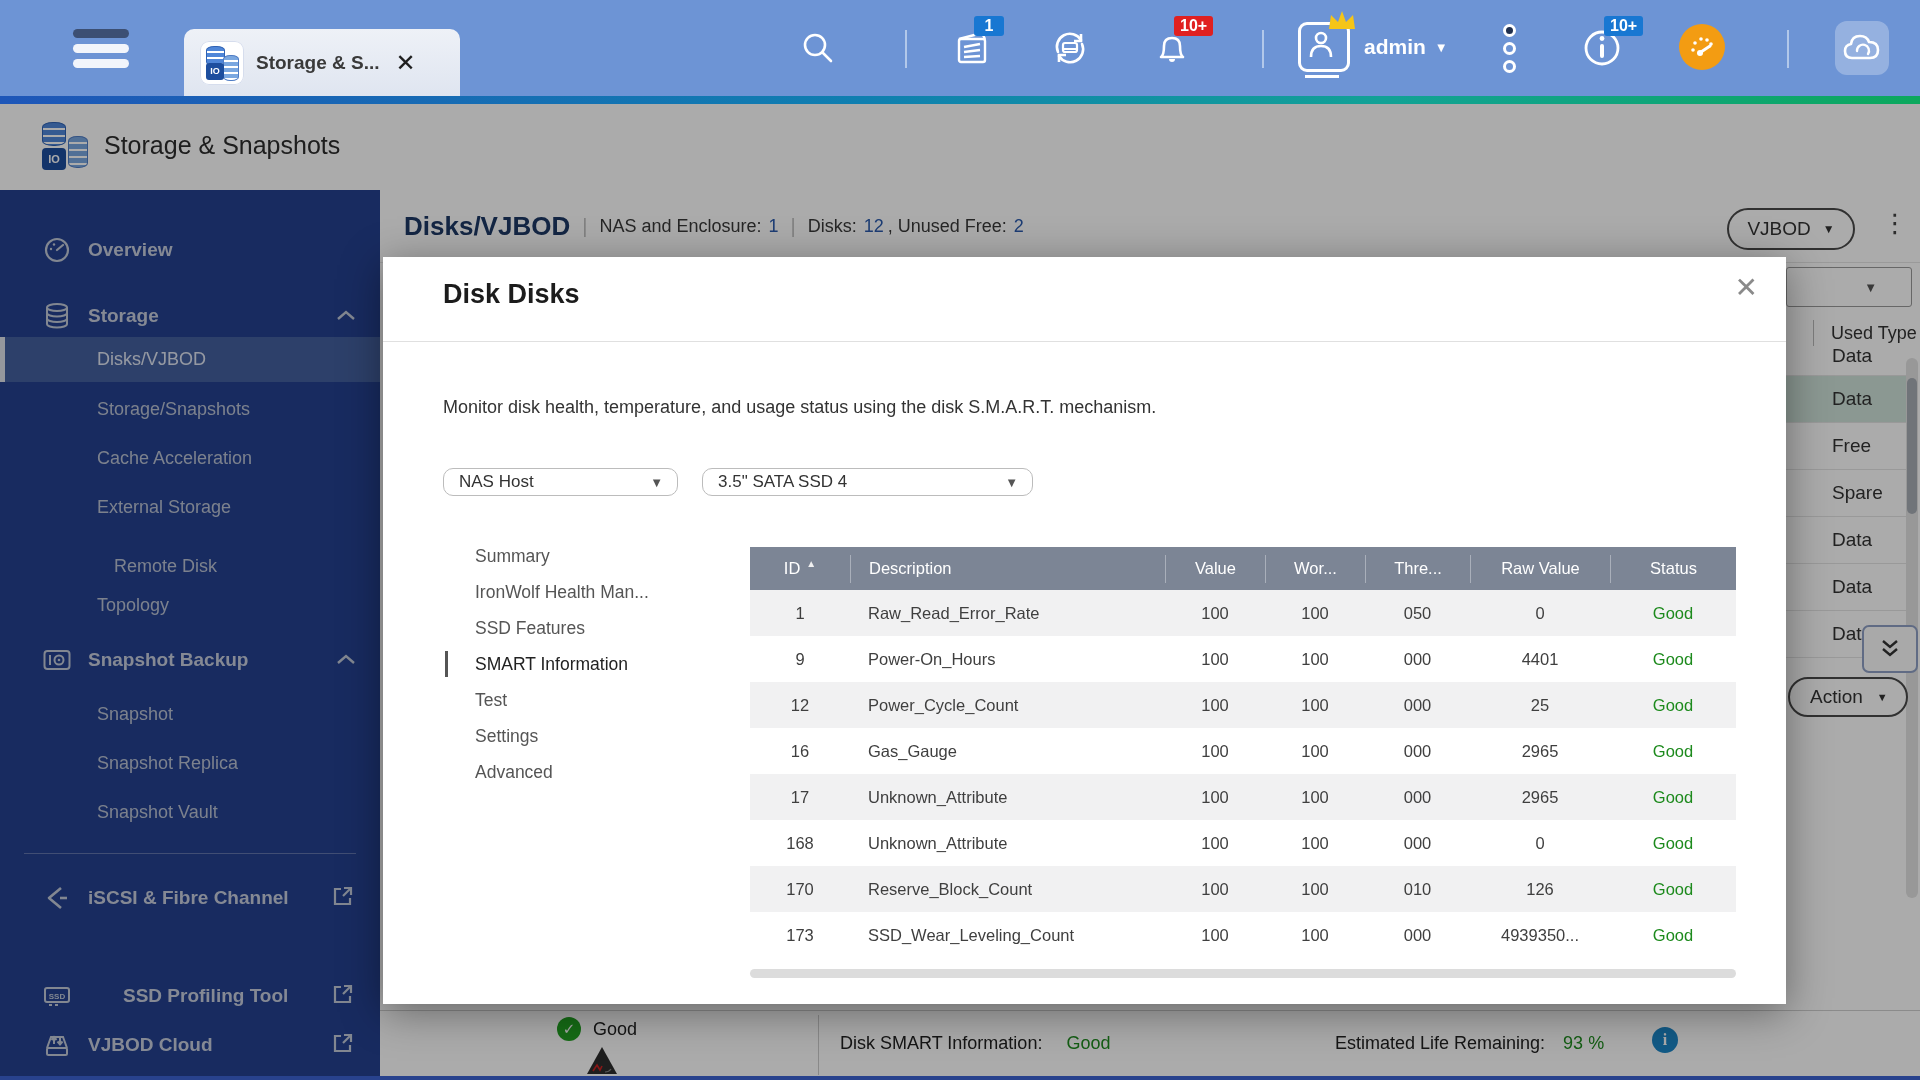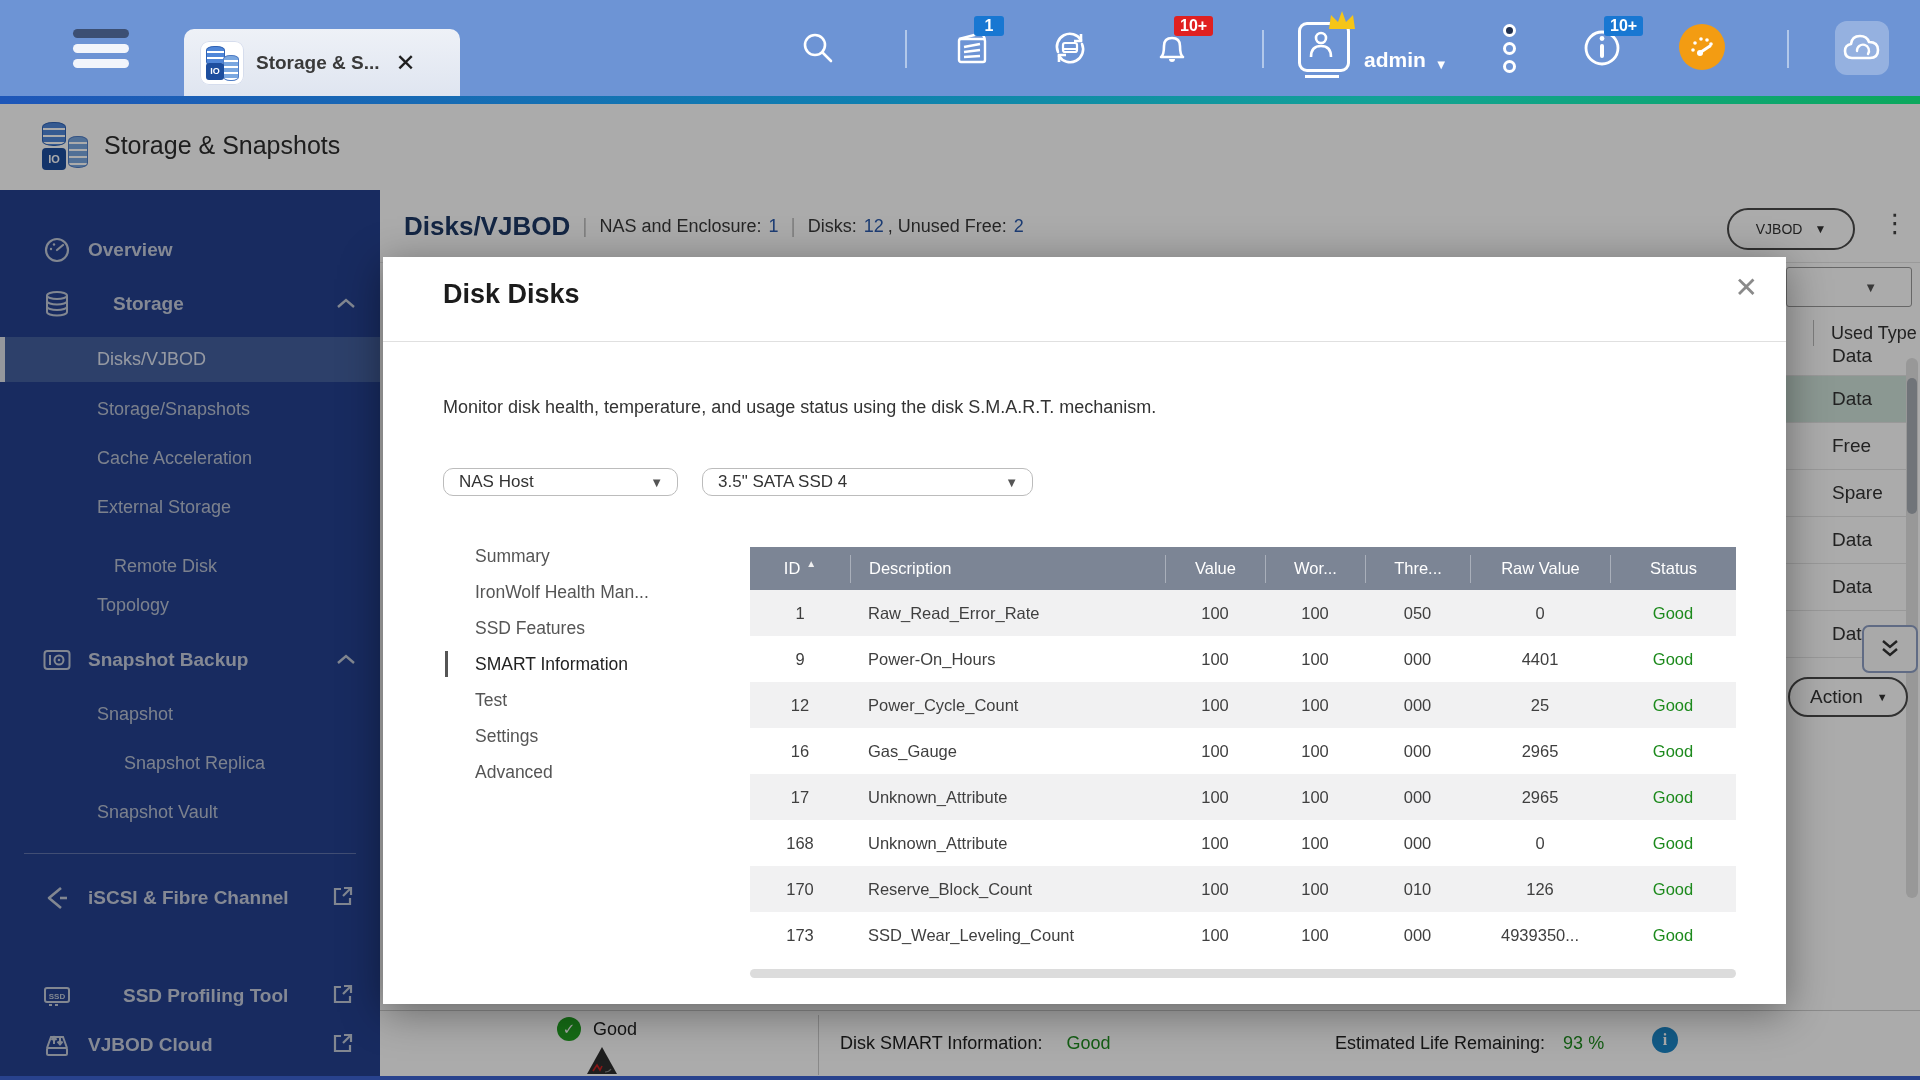--- a/index.html
+++ b/index.html
@@ -24,21 +24,21 @@
   .appglyph .io{position:absolute;left:6px;bottom:5px;width:18px;height:17px;background:#1d4e9e;border-radius:3px;
                 color:#fff;font-size:9px;font-weight:bold;text-align:center;line-height:17px;}
   .tab .title{margin-left:12px;font-size:19px;font-weight:bold;color:#3a3a3a;}
   .tab .close{margin-left:16px;font-size:24px;font-weight:bold;color:#1f1f1f;cursor:pointer;}
 
   .tb-ico{position:absolute;top:24px;width:48px;height:48px;display:flex;align-items:center;justify-content:center;cursor:pointer;}
   .tb-div{position:absolute;top:30px;width:2px;height:38px;background:rgba(235,242,252,.55);}
   .badge{position:absolute;top:-8px;left:26px;min-width:18px;padding:1px 6px;border-radius:3px;
          font-size:16px;font-weight:bold;color:#fff;text-align:center;}
   .badge.blue{background:#1877d2;} .badge.red{background:#e02020;}
-  .userbox{position:absolute;left:1298px;top:22px;display:flex;align-items:flex-end;cursor:pointer;}
+  .userbox{position:absolute;left:1298px;top:22px;display:flex;align-items:center;cursor:pointer;}
   .avatar{position:relative;width:46px;height:44px;border:3px solid #fff;border-radius:9px;}
   .avatar .crown{position:absolute;right:-10px;top:-16px;}
   .avatar .underline{position:absolute;left:4px;bottom:-9px;width:34px;height:3px;background:#fff;}
   .username{margin-left:14px;font-size:21px;font-weight:bold;color:#fff;}
   .caret-w{margin-left:9px;font-size:13px;color:#fff;}
   .vdots{position:absolute;left:1496px;top:24px;width:30px;height:50px;cursor:pointer;}
   .vdots i{position:absolute;left:7px;width:13px;height:13px;border-radius:50%;border:3px solid #fff;box-sizing:border-box;}
   .vdots .d1{top:0;background:#20304f;border-color:#fff;} .vdots .d2{top:18px;} .vdots .d3{top:36px;}
   .gaugebtn{position:absolute;left:1679px;top:24px;width:46px;height:46px;border-radius:50%;background:#f39c12;cursor:pointer;
             display:flex;align-items:center;justify-content:center;}
@@ -89,21 +89,21 @@
 
   
   .main{position:absolute;left:380px;top:190px;width:1540px;height:890px;background:#fff;}
   .crumbrow{position:absolute;left:0;top:0;width:1540px;height:72px;border-bottom:1px solid #e6e6e6;display:flex;align-items:center;}
   .crumb-title{margin-left:24px;font-size:26px;font-weight:bold;color:#1e3a66;}
   .crumb-sep{margin:0 12px;color:#c0c0c0;font-size:20px;}
   .crumb-lbl{font-size:18px;color:#3a3a3a;}
   .crumb-val{font-size:18px;color:#2c5cae;margin-left:7px;}
   .modepill{position:absolute;left:1347px;top:18px;width:128px;height:42px;border:2px solid #4a4a4a;border-radius:22px;
             background:#fff;display:flex;align-items:center;justify-content:center;box-sizing:border-box;cursor:pointer;}
-  .modepill .lbl{font-size:14px;color:#333;}
+  .modepill .lbl{font-size:19px;color:#333;}
   .modepill .caret{margin-left:12px;font-size:12px;color:#333;}
   .crumb-dots{position:absolute;left:1502px;top:18px;font-size:26px;color:#444;letter-spacing:0;cursor:pointer;}
 
   
   .rp-dropdown{position:absolute;left:1406px;top:77px;width:124px;height:38px;border:1px solid #9a9a9a;border-radius:3px;background:#fff;}
   .rp-dropdown .caret{position:absolute;right:34px;top:12px;font-size:13px;color:#555;}
   .rp-header{position:absolute;left:1406px;top:128px;width:134px;height:30px;background:#fff;display:flex;align-items:center;z-index:3;}
   .rp-header .sep{width:1px;height:26px;background:#bbb;margin-left:27px;}
   .rp-header .lbl{margin-left:17px;font-size:18px;color:#333;white-space:nowrap;}
   .rp-rows{position:absolute;left:1406px;top:147px;width:120px;z-index:2;}
@@ -322,21 +322,21 @@
         <svg width="28" height="28" viewBox="0 0 28 28">
             <circle cx="14" cy="14" r="11" fill="none" stroke="#c2cad9" stroke-width="2.2"></circle>
             <line x1="14" y1="14" x2="20" y2="9" stroke="#c2cad9" stroke-width="2.2" stroke-linecap="round"></line>
             <circle cx="8" cy="13" r="1.2" fill="#c2cad9"></circle>
             <circle cx="11" cy="8.5" r="1.2" fill="#c2cad9"></circle>
           </svg>
       </span>
       <span class="lbl">Overview</span>
     </div>
 
-    <div class="sb-item" style="top:87px;height:54px;gap:25px;">
+    <div class="sb-item" style="top:99px;height:54px;">
       <span class="ic">
         <svg width="26" height="28" viewBox="0 0 26 28">
             <ellipse cx="13" cy="5.5" rx="10" ry="3.5" fill="none" stroke="#c2cad9" stroke-width="2"></ellipse>
             <path d="M3 5.5 V22 a10 3.5 0 0 0 20 0 V5.5" fill="none" stroke="#c2cad9" stroke-width="2"></path>
             <path d="M3 11 a10 3.5 0 0 0 20 0" fill="none" stroke="#c2cad9" stroke-width="2"></path>
             <path d="M3 16.5 a10 3.5 0 0 0 20 0" fill="none" stroke="#c2cad9" stroke-width="2"></path>
           </svg>
       </span>
       <span class="lbl">Storage</span>
       <span class="sb-chev">
@@ -377,21 +377,21 @@
       <span class="lbl">Snapshot Backup</span>
       <span class="sb-chev">
         <svg width="20" height="12" viewBox="0 0 20 12">
             <polyline points="2,10 10,3 18,10" fill="none" stroke="#c2cad9" stroke-width="2.4"></polyline>
           </svg>
       </span>
     </div>
     <div class="sb-sub" style="top:500px;">
         <span class="lbl">Snapshot</span>
       </div>
-    <div class="sb-sub" style="top:549px;margin-left:27px;">
+    <div class="sb-sub" style="top:549px;">
         <span class="lbl">Snapshot Replica</span>
       </div>
     <div class="sb-sub" style="top:598px;">
         <span class="lbl">Snapshot Vault</span>
       </div>
 
     <div class="sb-divider" style="top:663px;"></div>
 
     <div class="sb-item" style="top:683px;height:49px;">
       <span class="ic">

